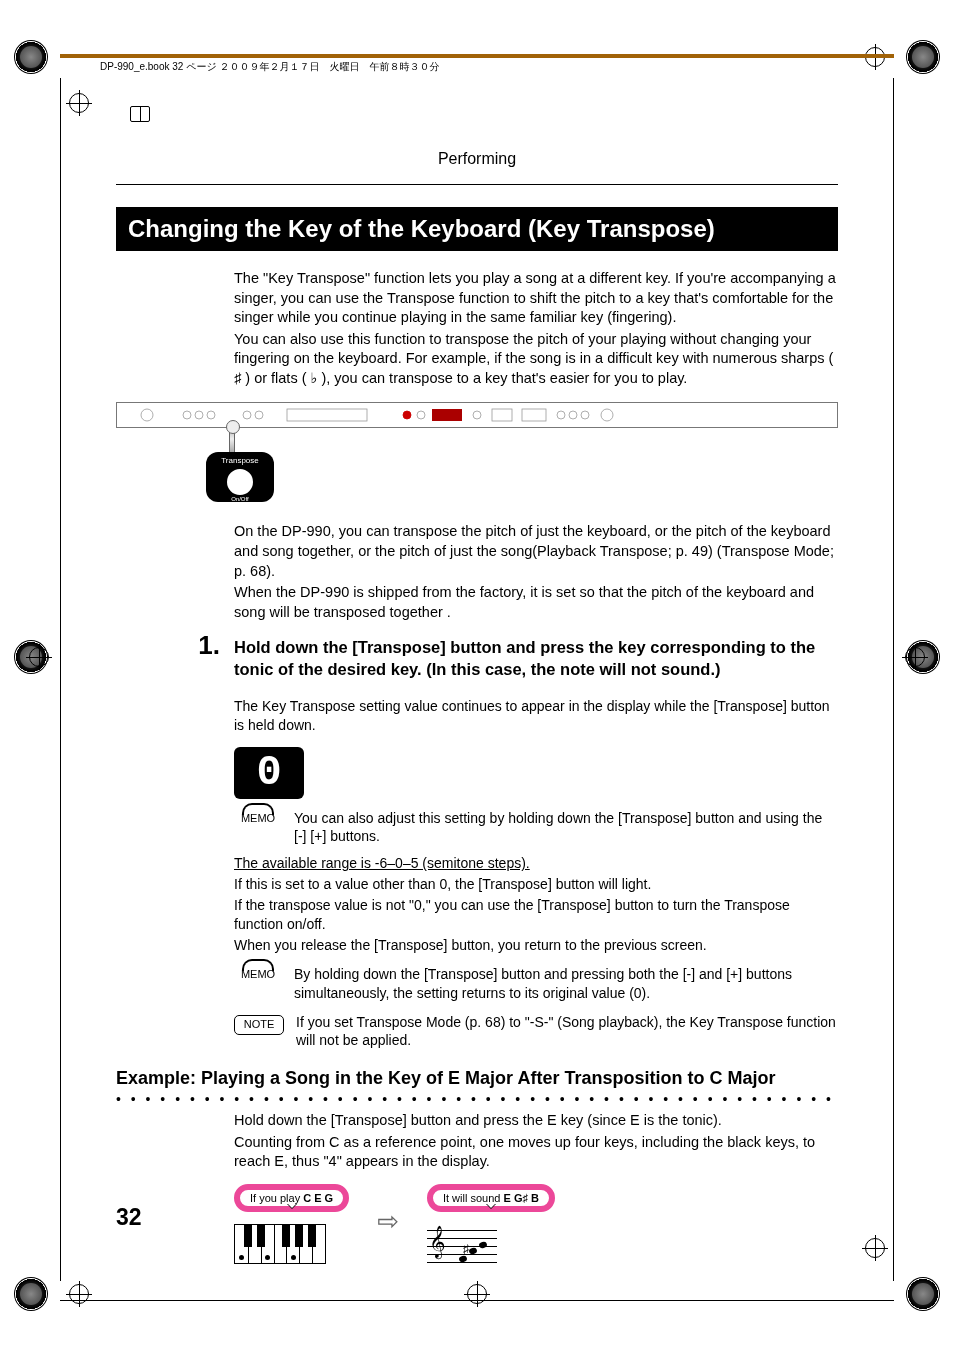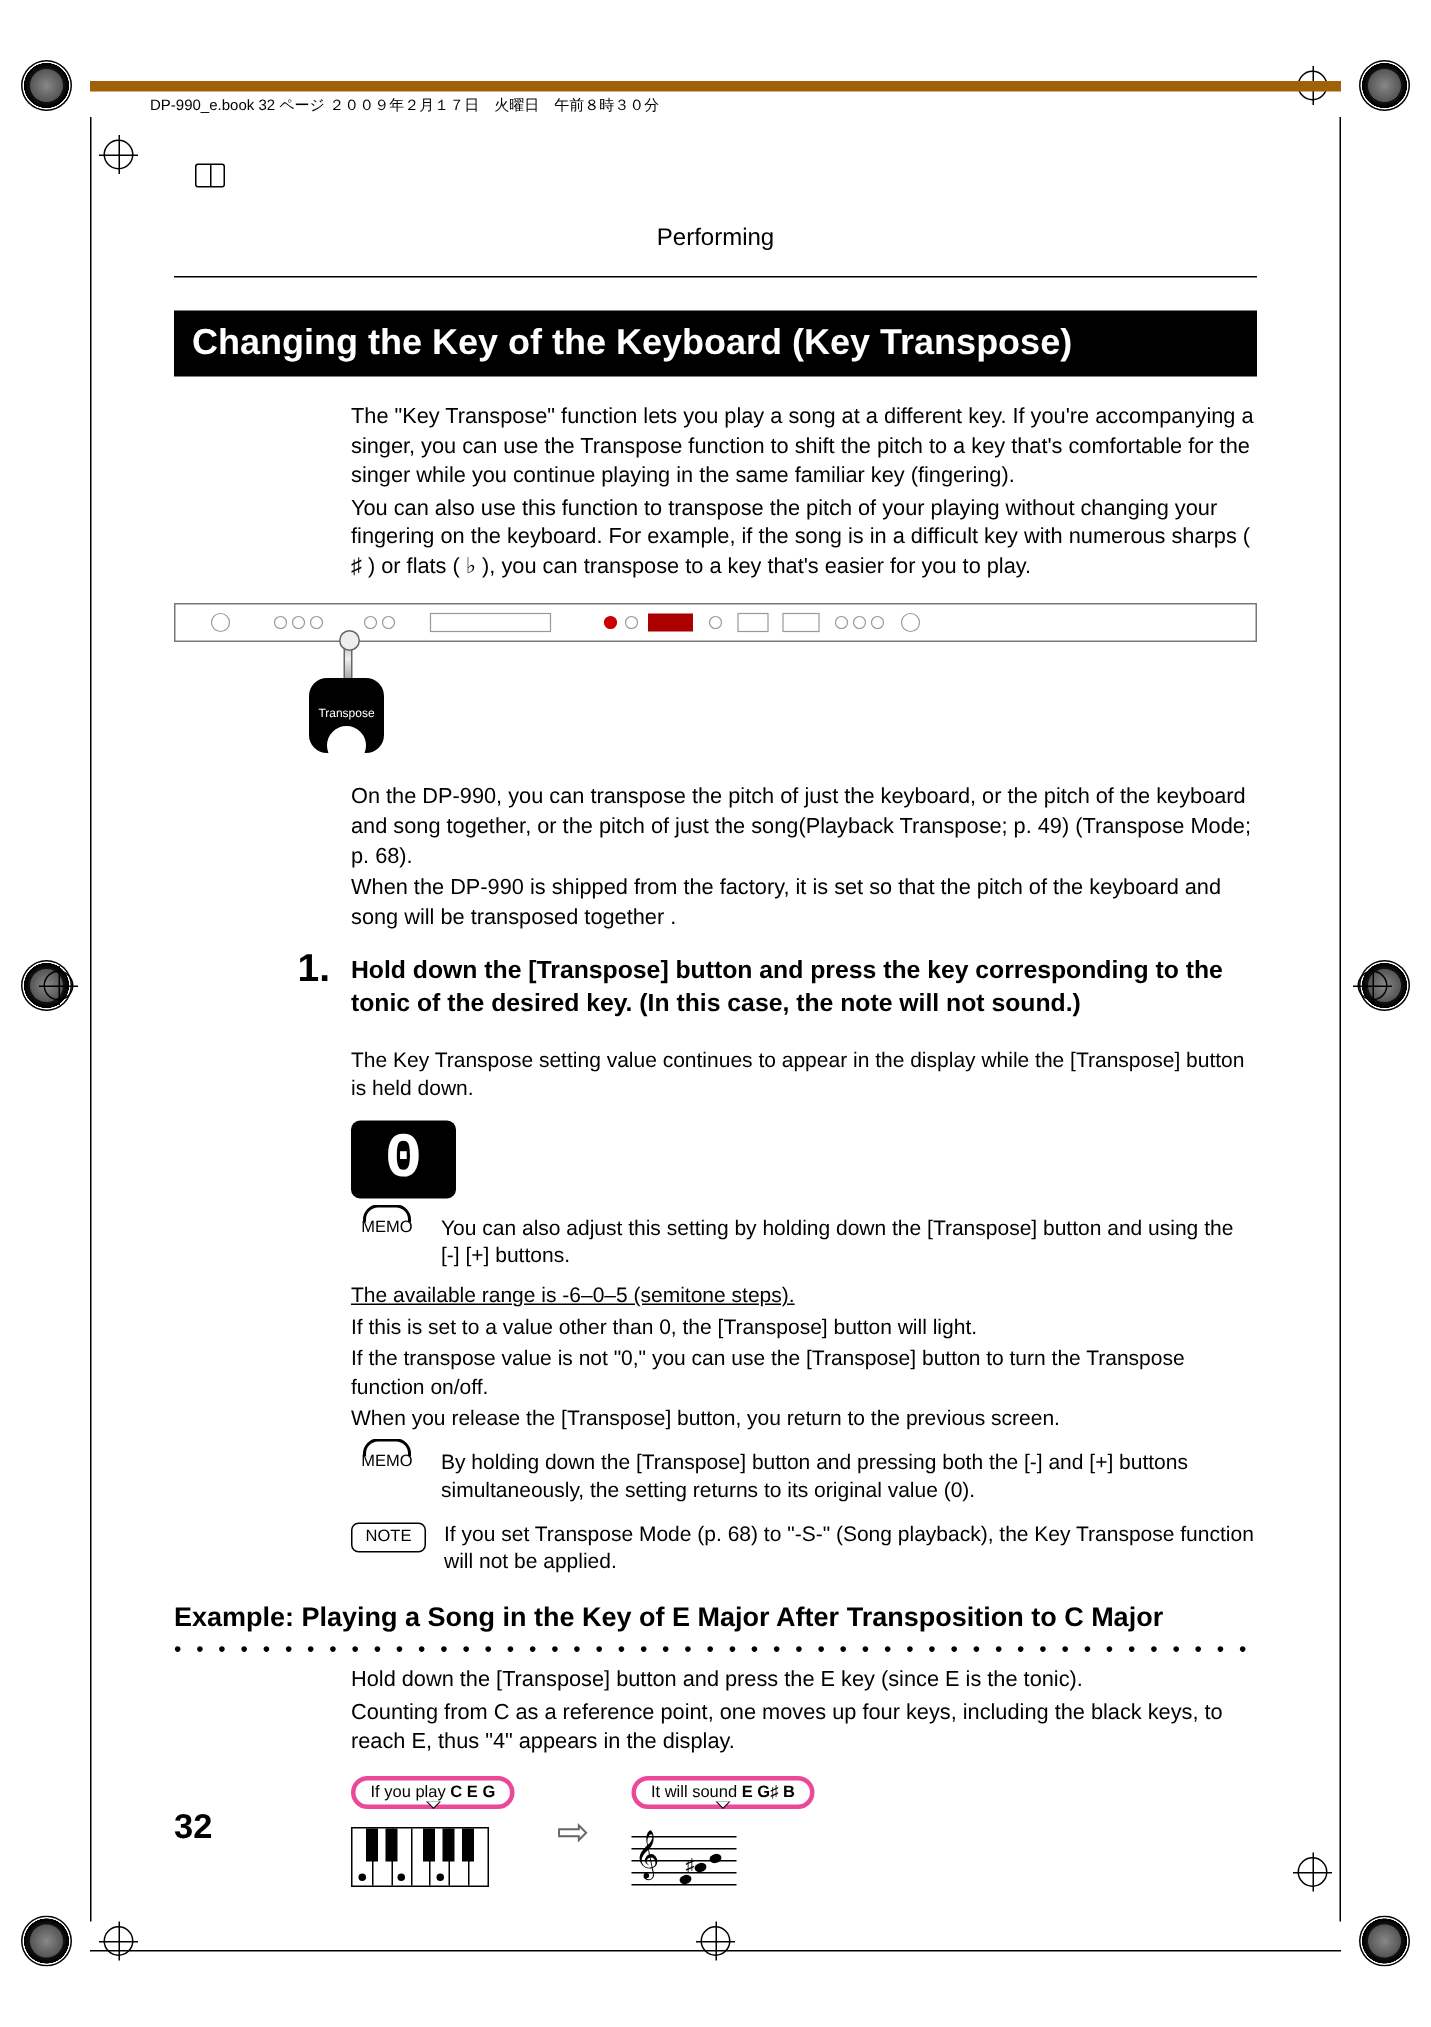--- a/index.html
+++ b/index.html
@@ -50,21 +50,21 @@
     inset: 3px;
     border: 1px solid #000;
     border-radius: 50%;
   }
   .topbar {
     position: absolute;
     left: 60px;
     right: 60px;
     top: 54px;
     height: 20px;
-    border-top: 7px solid #a16207;
+    border-top: 4px solid #a16207;
   }
   .topbar .label {
     position: absolute;
     top: 2px;
     left: 40px;
     font-size: 10px;
     white-space: nowrap;
   }
   .book-icon {
     position: absolute;
@@ -123,28 +123,28 @@
     background: #fff;
     display: flex;
     align-items: center;
     font-size: 5px;
     color: #777;
   }
   .panel-knob {
     position: absolute;
     left: 90px;
     top: 50px;
-    width: 50px;
+    width: 68px;
     height: 50px;
     background: #000;
     border-radius: 12px;
     color: #fff;
     font-size: 8px;
     text-align: center;
-    padding-top: 19px;
+    padding-top: 4px;
     box-sizing: border-box;
   }
   .panel-knob .dial {
     width: 22px;
     height: 22px;
     border: 2px solid #fff;
     border-radius: 50%;
     margin: 2px auto 0;
     background: #fff;
   }
@@ -263,21 +263,21 @@
     margin-bottom: 4px;
   }
   .example-row {
     margin-left: 118px;
     margin-top: 12px;
     display: flex;
     align-items: flex-start;
     gap: 28px;
   }
   .bubble {
-    border: 3px solid #ec4899;
+    border: 6px solid #ec4899;
     border-radius: 14px;
     padding: 2px 10px;
     font-size: 11px;
     position: relative;
     white-space: nowrap;
   }
   .bubble::after {
     content: "";
     position: absolute;
     left: 50%; bottom: -8px;

